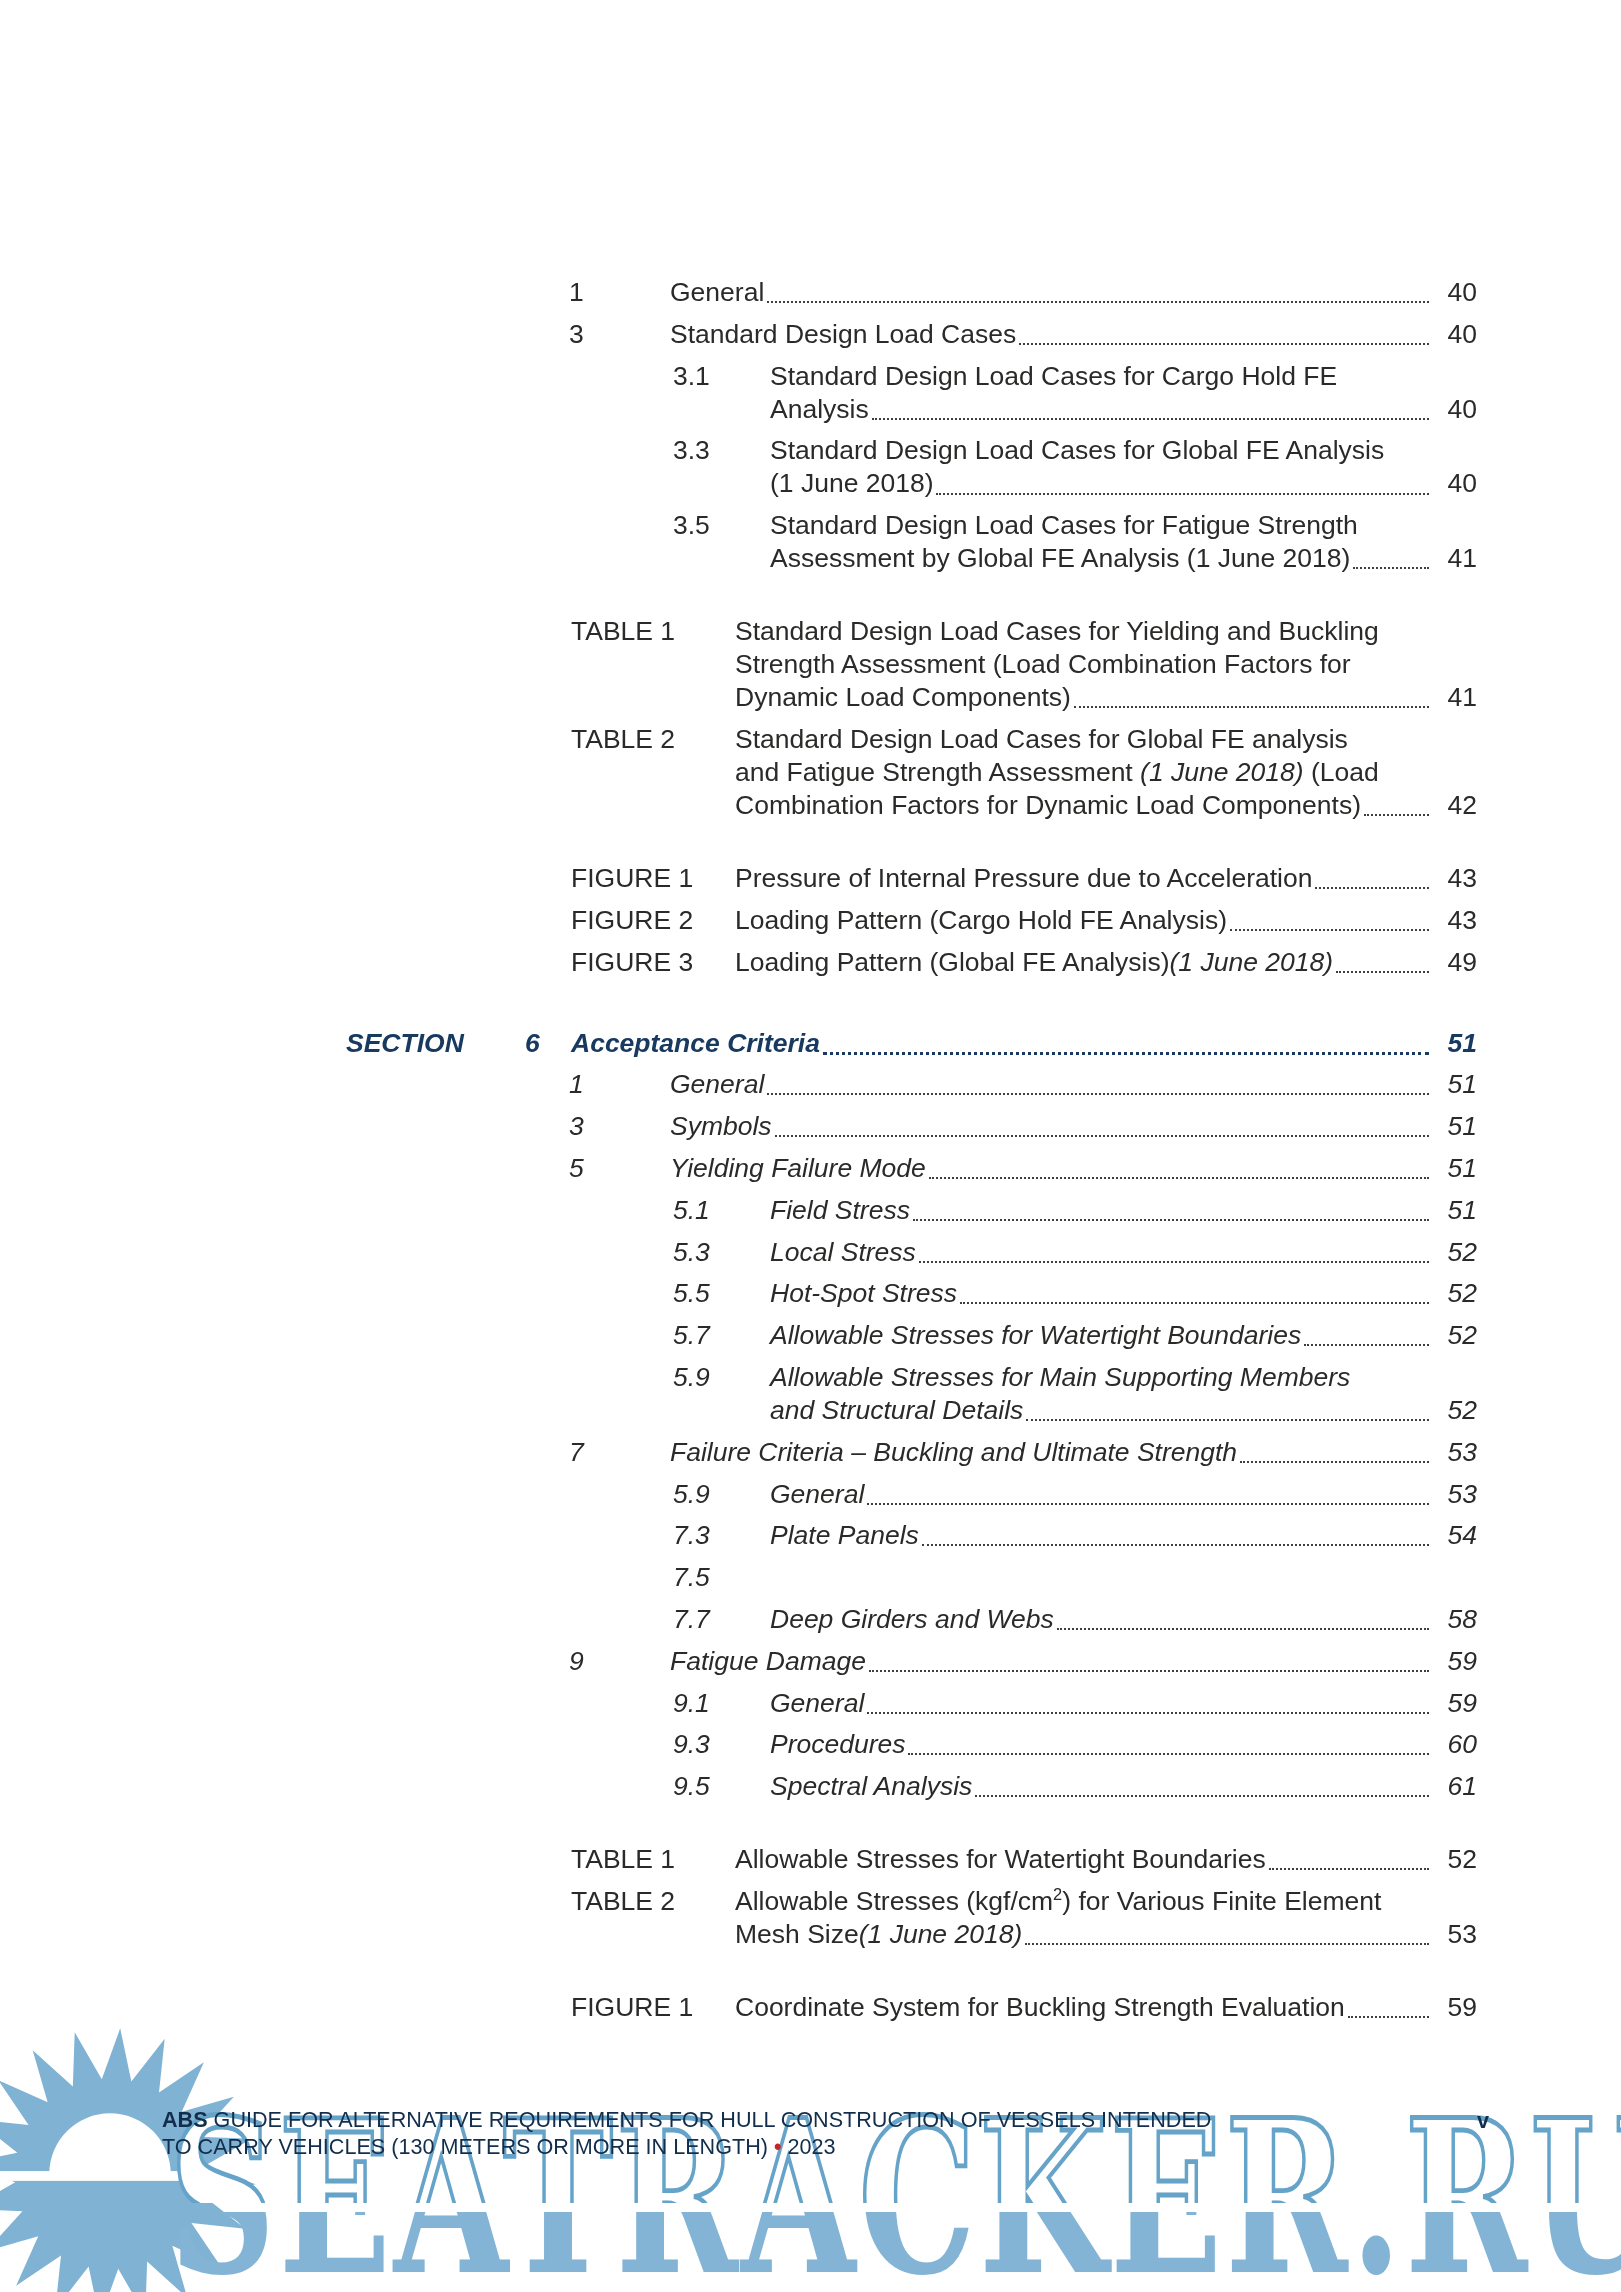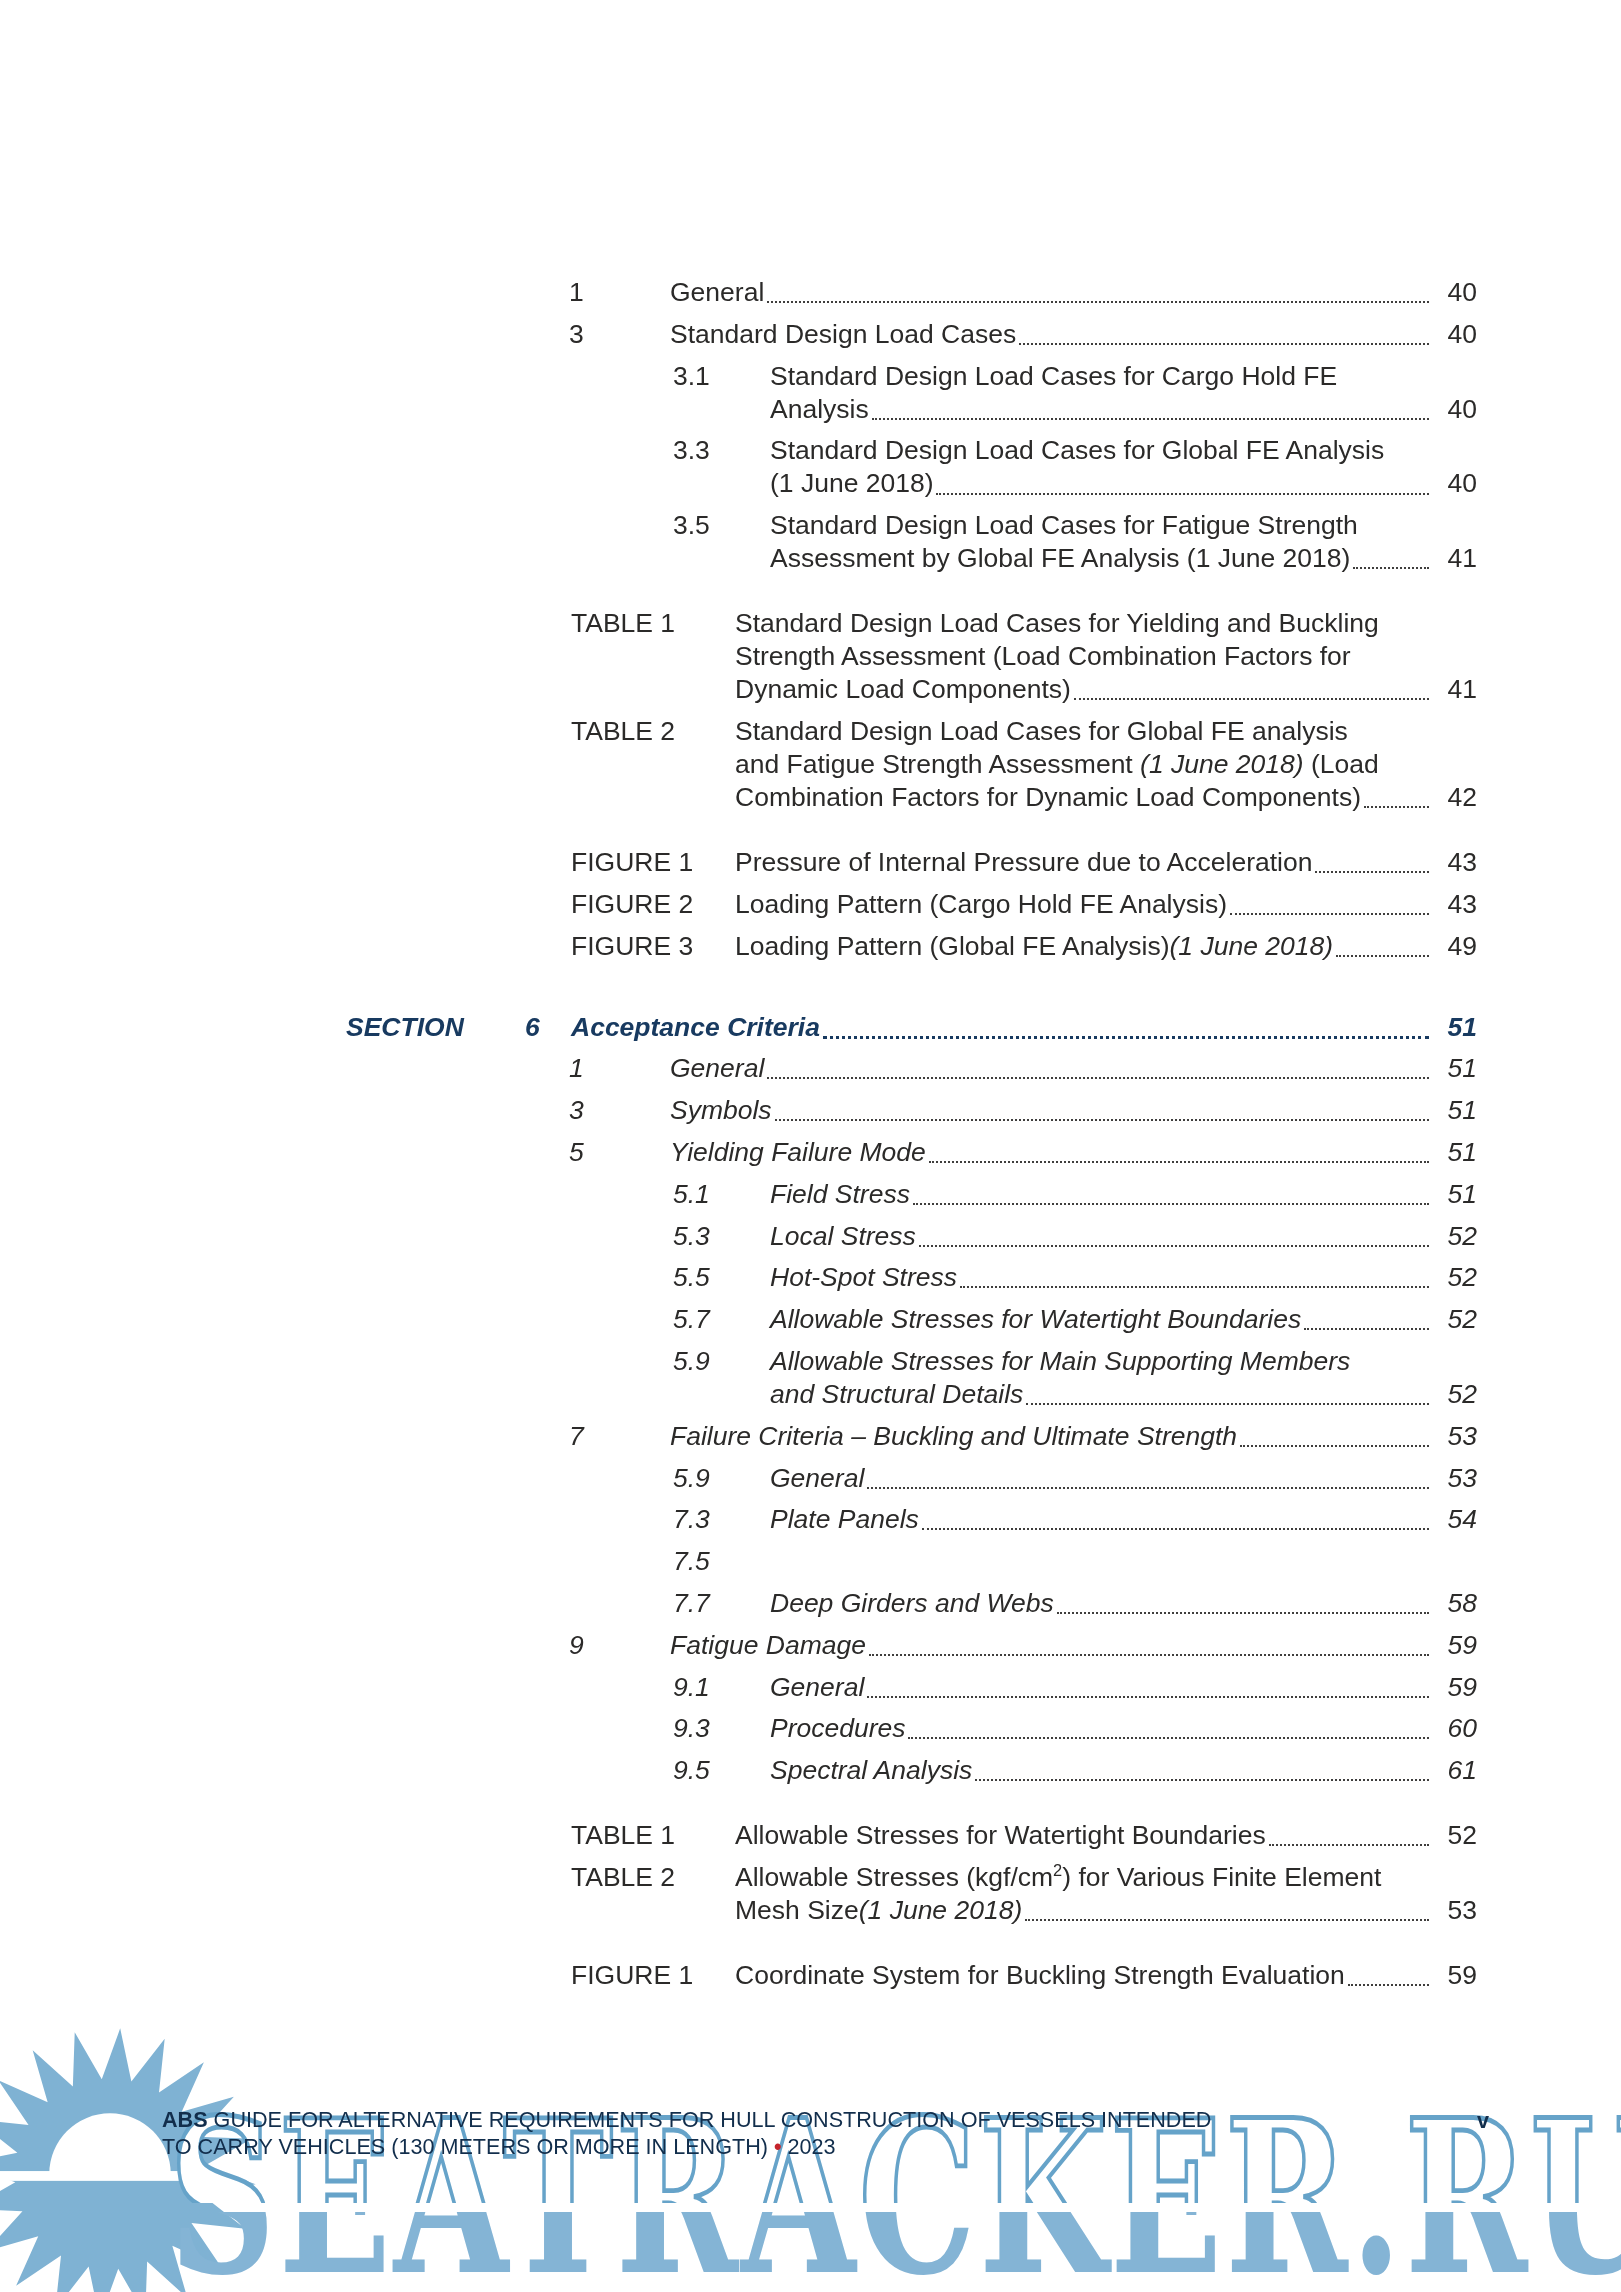--- a/index.html
+++ b/index.html
@@ -12,21 +12,21 @@
     color:#2b2a29;
   }
   
   #toc{
     position:absolute;
     left:346px;top:276px;
     width:1131px;
     font-size:26.5px;
     line-height:33px;
   }
-  .toc-group{margin-top:32px;}
+  .toc-group{margin-top:40px;}
   .toc-group:first-child{margin-top:0;}
   .toc-group.section-group{margin-top:48px;font-style:italic;}
   .toc-entry{margin-bottom:8.8px;}
   .entry-line{display:flex;align-items:baseline;white-space:nowrap;}
   .cell{flex:0 0 auto;}
   .c-spacer-item{width:223px;}
   .c-num-item{width:101px;}
   .c-spacer-sub{width:327px;}
   .c-num-sub{width:97px;}
   .c-spacer-tf{width:225px;}

